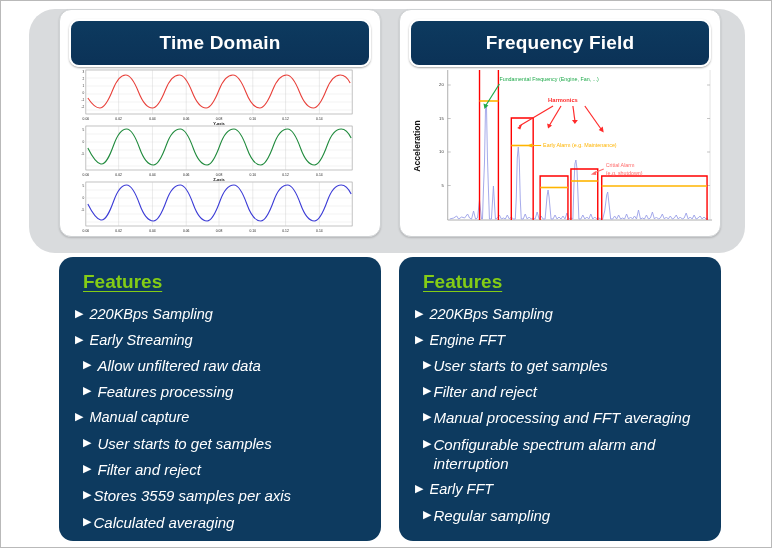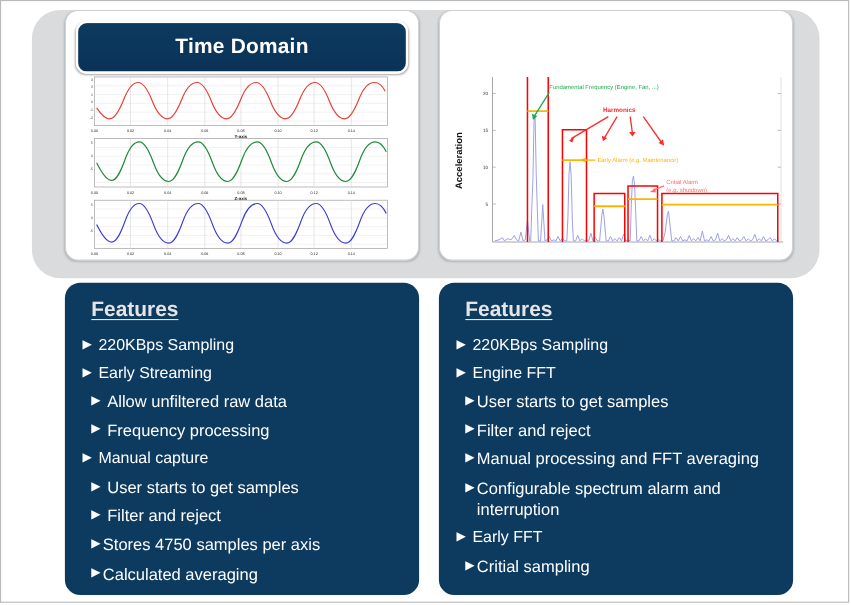--- a/index.html
+++ b/index.html
@@ -69,21 +69,21 @@
     color:#ffffff;
   }
   #feat-left { left:58px;  top:256px; width:322px; height:284px; }
   #feat-right{ left:398px; top:256px; width:322px; height:284px; }
 
   .feat-title{
     position:absolute;
     left:24px; top:14px;
     font-size:19px;
     font-weight:bold;
-    color:#e5e5e5;
+    color:#84cc16;
     text-decoration:underline;
     text-underline-offset:3px;
   }
   .feat-list{
     position:absolute;
     left:16px; right:8px; top:48px;
     list-style:none;
     margin:0;padding:0;
   }
   .feat-item{
@@ -97,21 +97,21 @@
   }
   .feat-item.lvl1{ margin-left:8px;  font-size:15px; }
   .bullet{
     flex:0 0 auto;
     font-size:11px;
     line-height:1.55;
     margin-right:6px;
     color:#ffffff;
   }
   .bullet.tight{ margin-right:2px; }
-  .ftext{ flex:1 1 auto; }
+  .ftext{ flex:1 1 auto;font-style:italic; }
 </style>
 </head>
 <body>
 
 <div class="slide">
 
   <div class="grey-panel"></div>
 
   <div class="chart-card" id="card-time">
     <div class="card-title">Time Domain</div>
@@ -252,20 +252,21 @@
             <text x="201" y="50">0.12</text>
             <text x="235" y="50">0.14</text>
           </g>
           <text x="134" y="55.5" font-size="4" fill="#111" text-anchor="middle" font-family="Liberation Sans, sans-serif">time (s)</text>
         </g>
       </svg>
     </div>
   </div>
 
   <div class="chart-card" id="card-freq">
+    <div class="card-title">Frequency Field</div>
     <div class="plot-area">
       <svg viewBox="0 0 314 164" preserveAspectRatio="none">
 
         <line x1="44" y1="2" x2="44" y2="152" stroke="#9a9a9a" stroke-width="0.8"></line>
         <line x1="44" y1="152" x2="310" y2="152" stroke="#9a9a9a" stroke-width="0.8"></line>
         <line x1="308" y1="2" x2="308" y2="152" stroke="#c8c8c8" stroke-width="0.5"></line>
 
         <g font-size="4.2" fill="#333" font-family="Liberation Sans, sans-serif" text-anchor="end">
           <text x="40" y="18.5">20</text>
           <text x="40" y="52">15</text>
@@ -379,37 +380,37 @@
       <li class="feat-item">
         <span class="bullet">▶</span>
         <span class="ftext">Early Streaming</span>
       </li>
       <li class="feat-item lvl1">
         <span class="bullet">▶</span>
         <span class="ftext">Allow unfiltered raw data</span>
       </li>
       <li class="feat-item lvl1">
         <span class="bullet">▶</span>
-        <span class="ftext">Frequency processing</span>
+        <span class="ftext">Features processing</span>
       </li>
       <li class="feat-item">
         <span class="bullet">▶</span>
         <span class="ftext">Manual capture</span>
       </li>
       <li class="feat-item lvl1">
         <span class="bullet">▶</span>
         <span class="ftext">User starts to get samples</span>
       </li>
       <li class="feat-item lvl1">
         <span class="bullet">▶</span>
         <span class="ftext">Filter and reject</span>
       </li>
       <li class="feat-item lvl1 tight">
         <span class="bullet tight">▶</span>
-        <span class="ftext">Stores 4750 samples per axis</span>
+        <span class="ftext">Stores 3559 samples per axis</span>
       </li>
       <li class="feat-item lvl1 tight">
         <span class="bullet tight">▶</span>
         <span class="ftext">Calculated averaging</span>
       </li>
     </ul>
   </div>
 
   <div class="feat-panel" id="feat-right">
     <div class="feat-title">Features</div>
@@ -437,18 +438,18 @@
       <li class="feat-item lvl1 tight">
         <span class="bullet tight">▶</span>
         <span class="ftext">Configurable spectrum alarm and interruption</span>
       </li>
       <li class="feat-item">
         <span class="bullet">▶</span>
         <span class="ftext">Early FFT</span>
       </li>
       <li class="feat-item lvl1 tight">
         <span class="bullet tight">▶</span>
-        <span class="ftext">Critial sampling</span>
+        <span class="ftext">Regular sampling</span>
       </li>
     </ul>
   </div>
 
 </div>
 
 </body></html>

